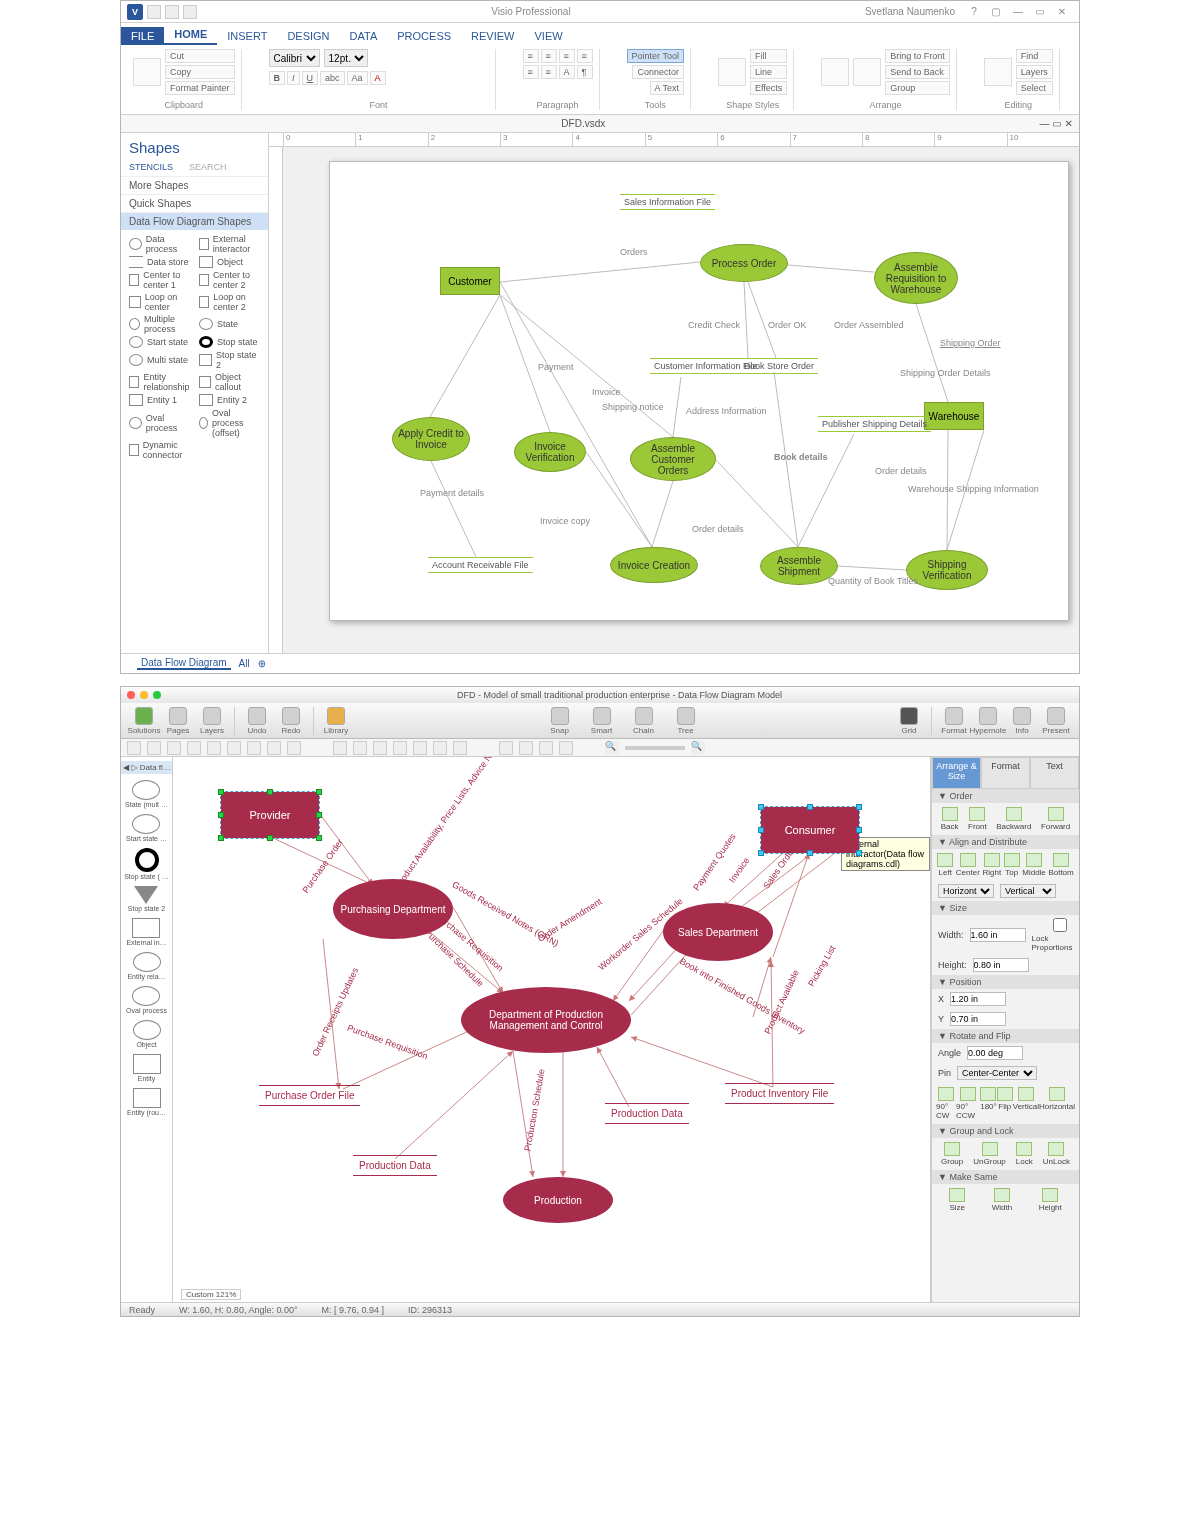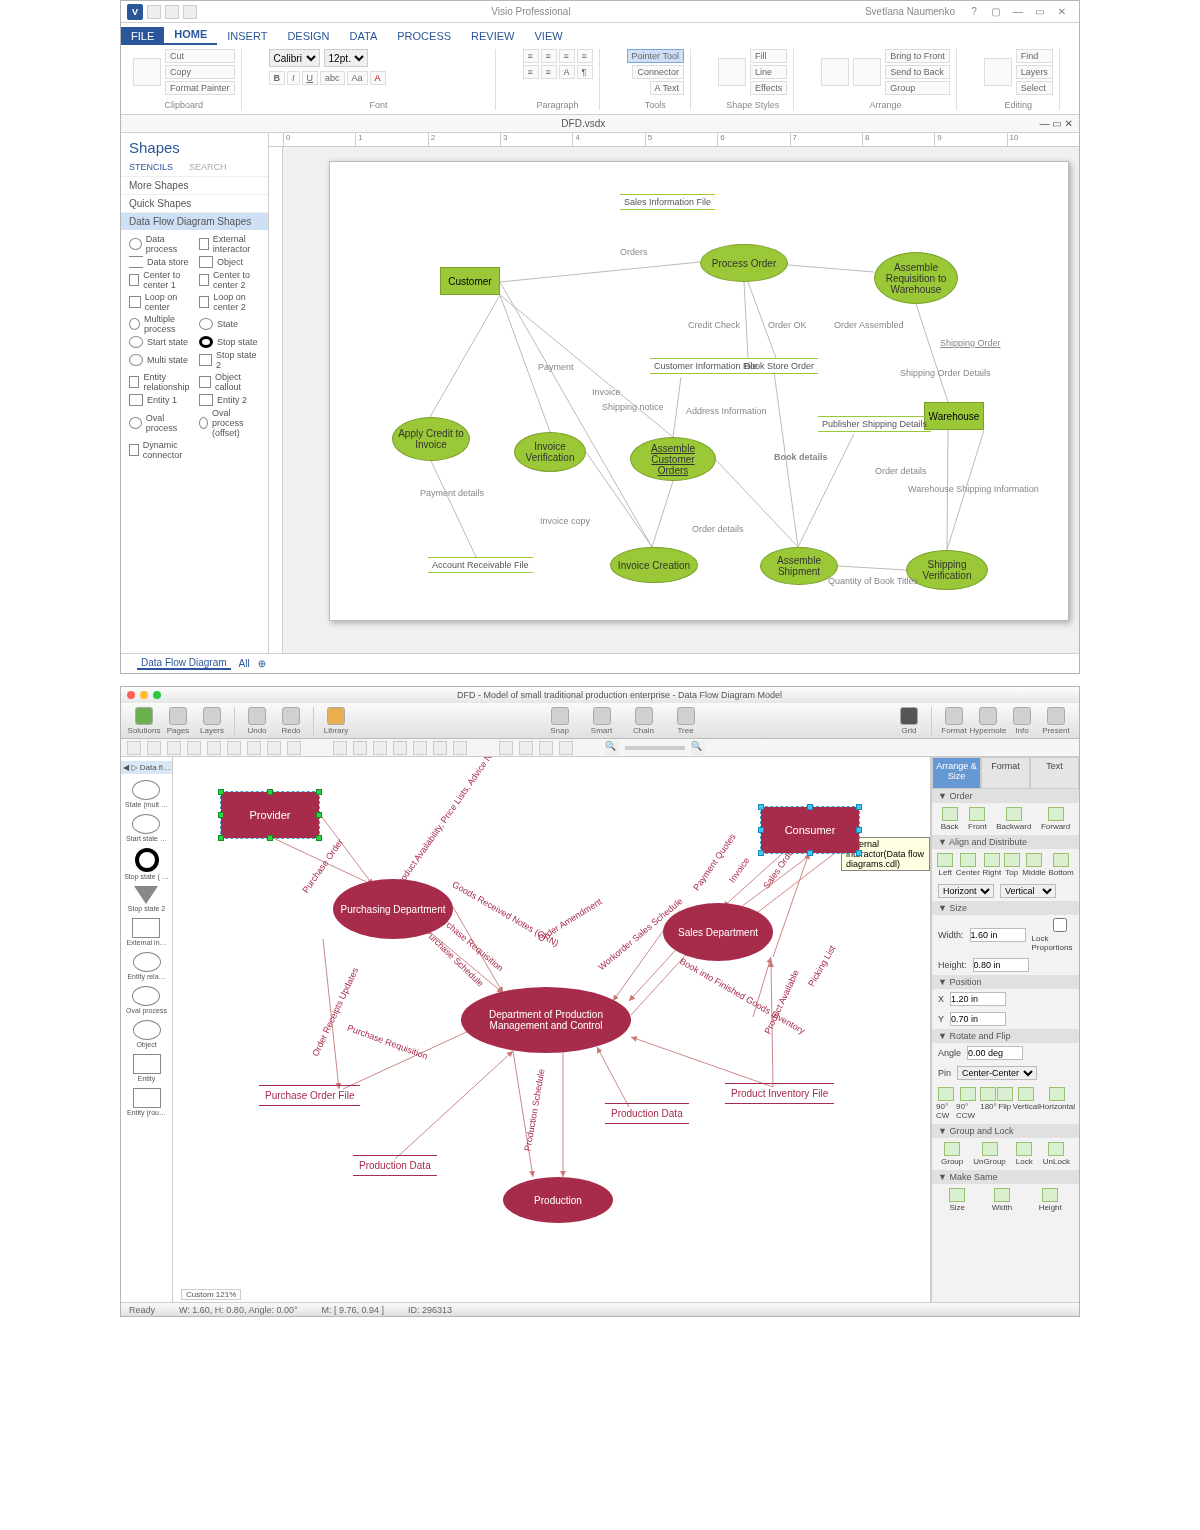--- a/index.html
+++ b/index.html
@@ -350,21 +350,21 @@
               <line x1="618" y1="268" x2="617" y2="388"></line>
               <line x1="654" y1="268" x2="617" y2="388"></line>
               <line x1="170" y1="120" x2="322" y2="385"></line>
             </svg>
         <div class="ext" style="left: 110px; top: 105px; width: 60px; height: 28px;">Customer</div>
             <div class="ext" style="left: 594px; top: 240px; width: 60px; height: 28px;">Warehouse</div>
             <div class="proc" style="left: 370px; top: 82px; width: 88px; height: 38px;">Process Order</div>
             <div class="proc" style="left: 544px; top: 90px; width: 84px; height: 52px;">Assemble Requisition to Warehouse</div>
             <div class="proc" style="left: 62px; top: 255px; width: 78px; height: 44px;">Apply Credit to Invoice</div>
             <div class="proc" style="left: 184px; top: 270px; width: 72px; height: 40px;">Invoice Verification</div>
-            <div class="proc" style="left: 300px; top: 275px; width: 86px; height: 44px; text-decoration: underline;">Assemble Customer Orders</div>
+            <div class="proc" style="left: 300px; top: 275px; width: 86px; height: 44px;">Assemble Customer Orders</div>
             <div class="proc" style="left: 280px; top: 385px; width: 88px; height: 36px;">Invoice Creation</div>
             <div class="proc" style="left: 430px; top: 385px; width: 78px; height: 38px;">Assemble Shipment</div>
             <div class="proc" style="left: 576px; top: 388px; width: 82px; height: 40px;">Shipping Verification</div>
             <div class="ds" style="left: 290px; top: 32px;">Sales Information File</div>
             <div class="ds" style="left: 320px; top: 196px;">Customer Information File</div>
             <div class="ds" style="left: 410px; top: 196px;">Book Store Order</div>
             <div class="ds" style="left: 488px; top: 254px;">Publisher Shipping Details</div>
             <div class="ds" style="left: 98px; top: 395px;">Account Receivable File</div>
             <div class="fl" style="left: 290px; top: 85px;">Orders</div>
             <div class="fl" style="left: 358px; top: 158px;">Credit Check</div>

